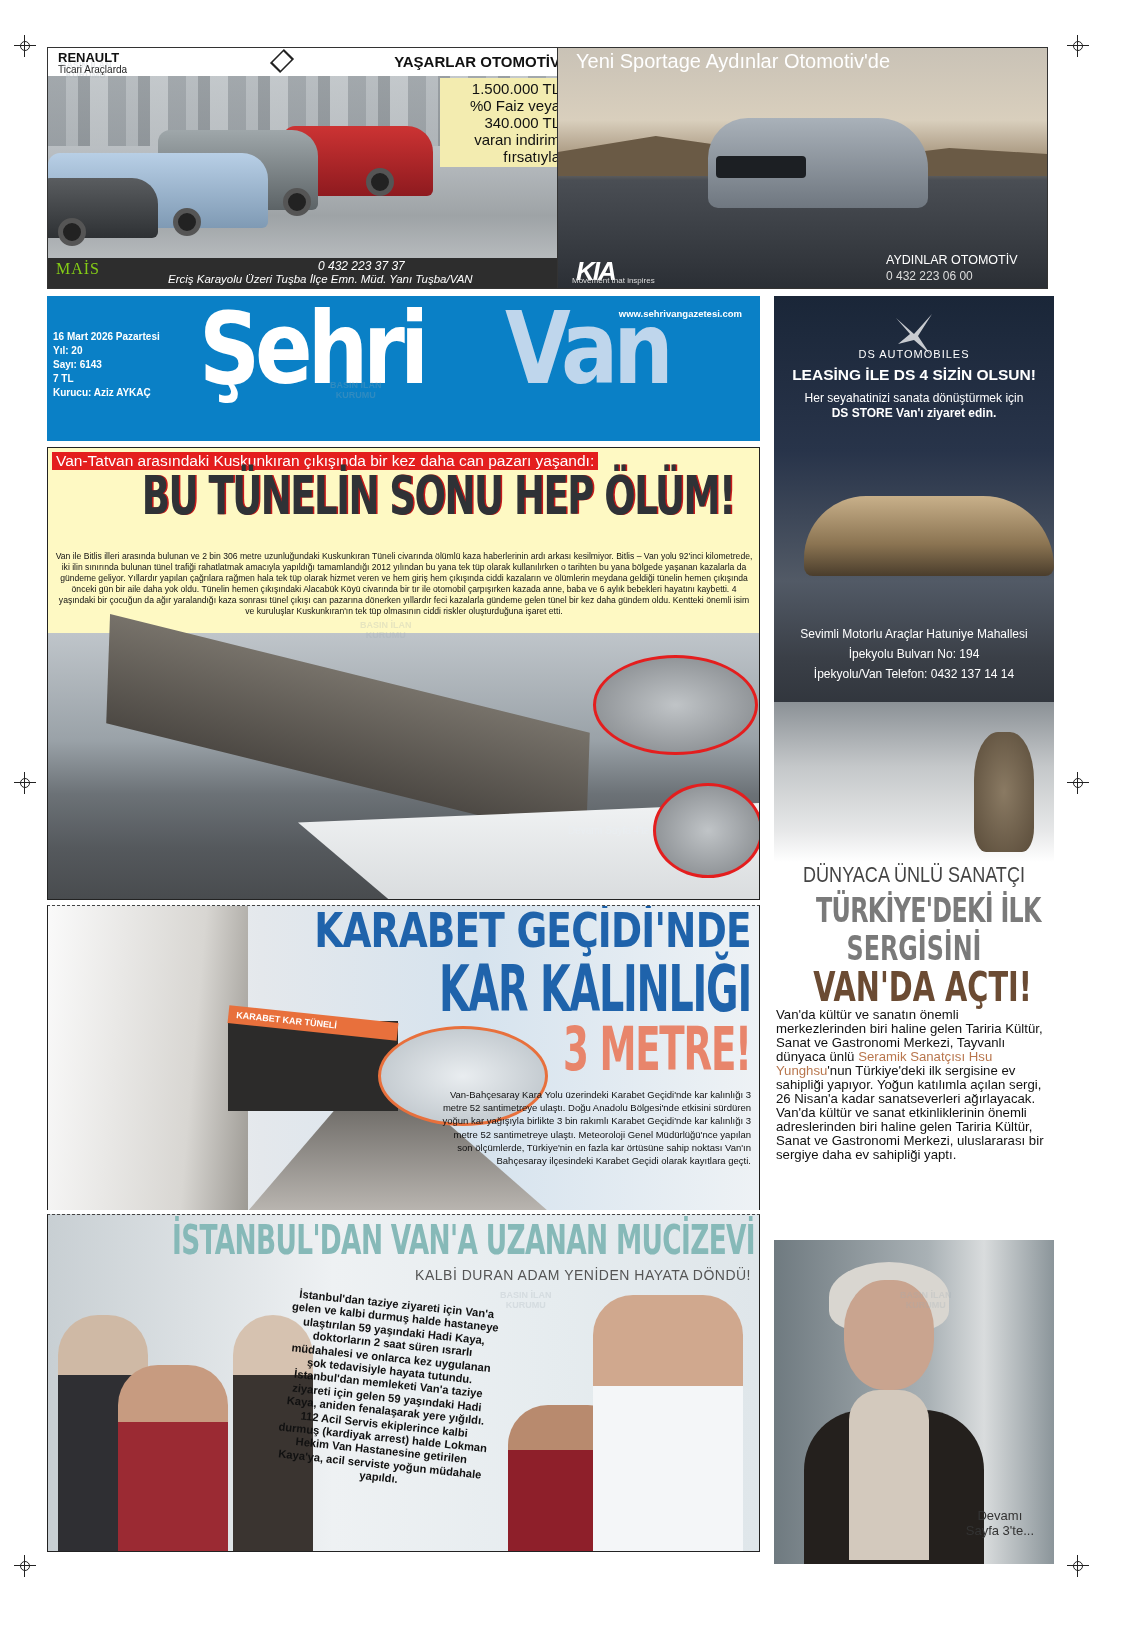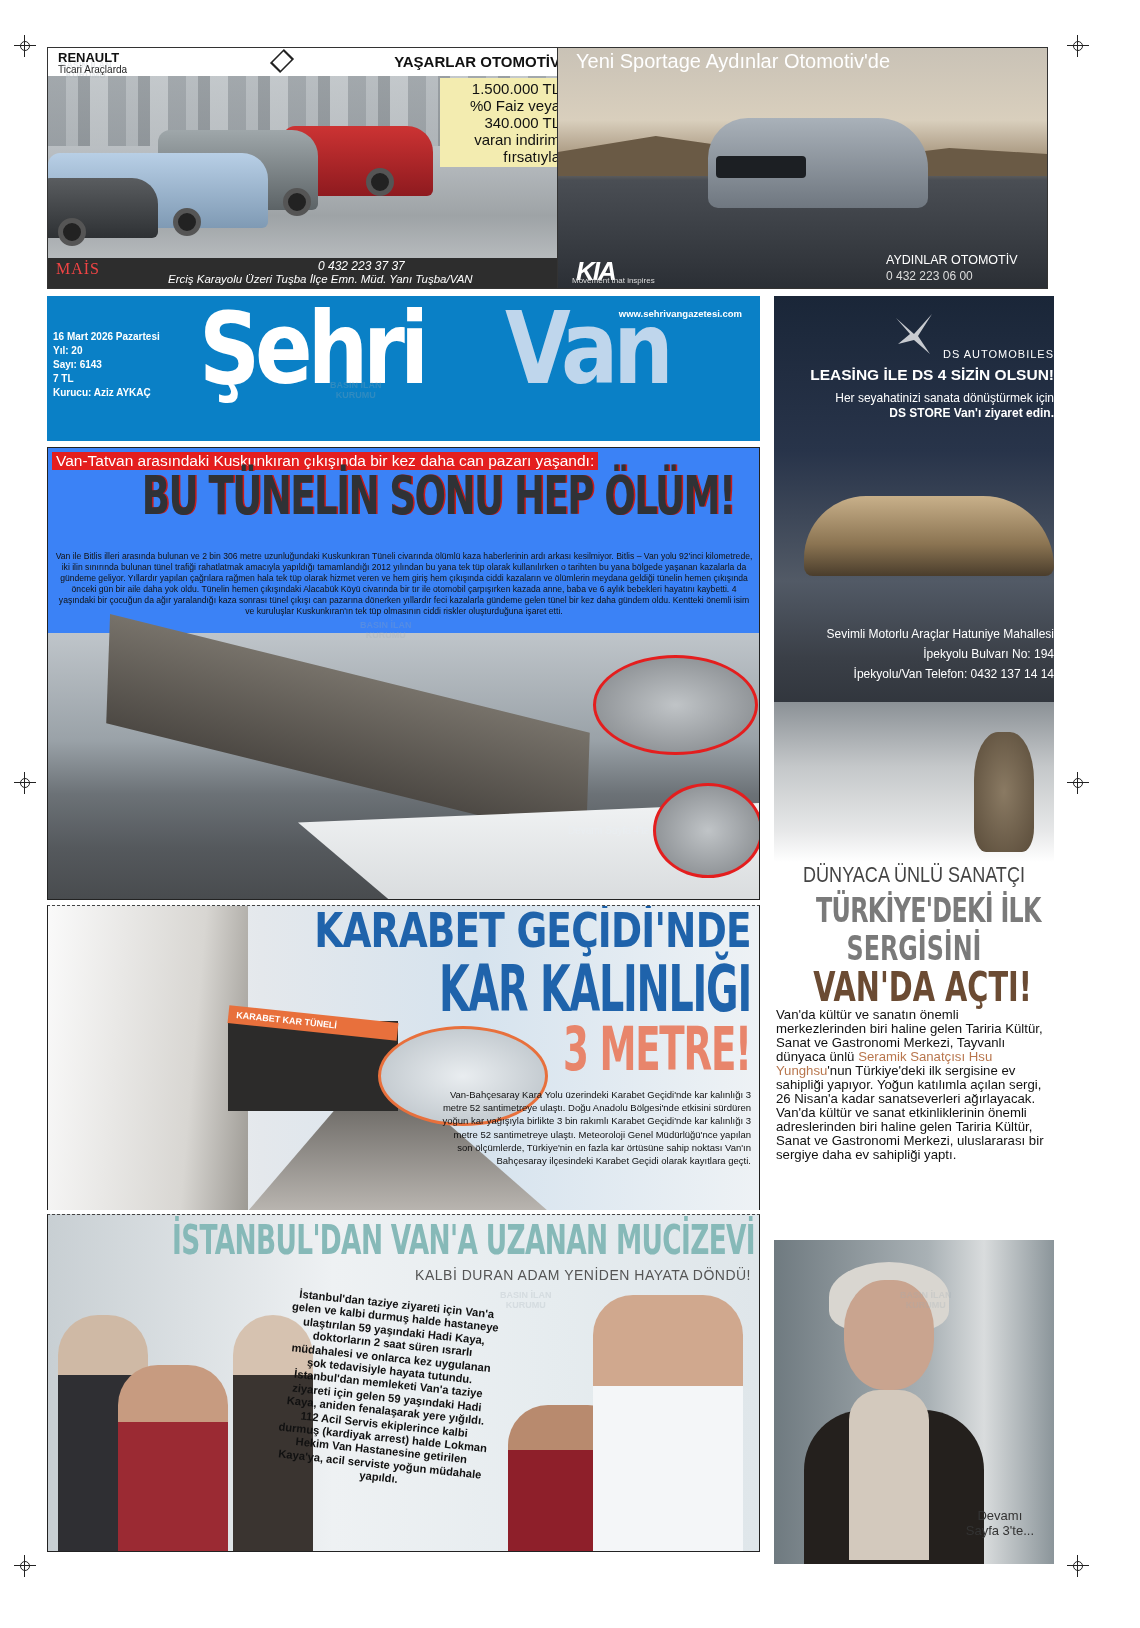--- a/index.html
+++ b/index.html
@@ -15,21 +15,21 @@
   #ad-renault .topbar { position: absolute; left: 0; top: 0; width: 100%; height: 28px; background: #fff; }
   #ad-renault .brand { position: absolute; left: 10px; top: 2px; font-weight: bold; font-size: 13px; color: #111; }
   #ad-renault .brand-sub { position: absolute; left: 10px; top: 16px; font-size: 10px; color: #222; }
   #ad-renault .logo { position: absolute; left: 225px; top: 4px; width: 18px; height: 18px; border: 2px solid #222; transform: rotate(45deg) scale(.8,1.1); }
   #ad-renault .dealer { position: absolute; right: 6px; top: 5px; font-weight: bold; font-size: 15px; color: #111; }
   #ad-renault .offer { position: absolute; right: 0; top: 30px; width: 126px; padding: 2px 6px; background: #f3ecb0; text-align: right; font-size: 15px; line-height: 17px; color: #111; }
   #ad-renault .skyline { position: absolute; left: 0; top: 28px; width: 100%; height: 70px; background: repeating-linear-gradient(90deg, #7d8489 0 18px, #a5abaf 18px 30px, #6c7378 30px 42px, #b9bec1 42px 60px); opacity: .55; }
   .van { position: absolute; border-radius: 12px 26px 6px 6px; }
   .wheel { position: absolute; width: 28px; height: 28px; border-radius: 50%; background: #222; border: 5px solid #555; }
   #ad-renault .bottombar { position: absolute; left: 0; bottom: 0; width: 100%; height: 30px; background: #2d2d2d; color: #fff; }
-  #ad-renault .mais { position: absolute; left: 8px; top: 2px; font-family: "Liberation Serif", serif; font-size: 16px; color: #ef4444; letter-spacing: 1px; }
+  #ad-renault .mais { position: absolute; left: 8px; top: 2px; font-family: "Liberation Serif", serif; font-size: 16px; color: #84cc16; letter-spacing: 1px; }
   #ad-renault .phone { position: absolute; left: 270px; top: 1px; font-style: italic; font-size: 12px; }
   #ad-renault .addr { position: absolute; left: 120px; top: 15px; font-style: italic; font-size: 11.5px; }
 
   
   #ad-kia { left: 557px; top: 47px; width: 491px; height: 242px; border: 1px solid #333; background: linear-gradient(#c9c2b6 0%, #d9cfbd 30%, #a99880 45%, #4a4e54 55%, #2b2f35 100%); overflow: hidden; }
   #ad-kia .headline { position: absolute; left: 18px; top: 2px; font-size: 20px; color: #fff; white-space: nowrap; }
   #ad-kia .hills { position: absolute; left: 0; top: 88px; width: 100%; height: 40px; background: #6a5a45; clip-path: polygon(0 40%, 20% 0, 40% 35%, 60% 60%, 80% 30%, 100% 45%, 100% 100%, 0 100%); }
   #ad-kia .car { position: absolute; left: 150px; top: 70px; width: 220px; height: 90px; background: linear-gradient(#a9b1b9, #6f7780); border-radius: 40px 50px 10px 10px; }
   #ad-kia .car .grille { position: absolute; left: 8px; top: 38px; width: 90px; height: 22px; background: #1c1f23; border-radius: 4px; }
   #ad-kia .logo { position: absolute; left: 18px; top: 208px; font-weight: bold; font-size: 26px; color: #fff; letter-spacing: -2px; font-style: italic; }
@@ -38,30 +38,30 @@
   #ad-kia .phone { position: absolute; left: 328px; top: 221px; font-size: 12px; color: #ddd; }
 
   
   #masthead { left: 47px; top: 296px; width: 713px; height: 145px; background: #0a80c6; overflow: hidden; }
   #masthead .meta { position: absolute; left: 6px; top: 34px; color: #fff; font-weight: bold; font-size: 10px; line-height: 14px; font-family: "Liberation Sans", sans-serif; }
   #masthead .sehri { position: absolute; left: 152px; top: -6px; font-family: "DejaVu Sans", sans-serif; font-weight: bold; font-size: 100px; color: #fff; letter-spacing: -6px; transform: scaleX(.85); transform-origin: left; }
   #masthead .van { position: absolute; left: 458px; top: -6px; font-family: "DejaVu Sans", sans-serif; font-weight: bold; font-size: 100px; color: #bfd6ec; letter-spacing: -6px; transform: scaleX(.85); transform-origin: left; }
   #masthead .url { position: absolute; right: 18px; top: 12px; font-size: 9.5px; color: #fff; font-weight: bold; }
 
   
-  #ad-ds { left: 774px; top: 296px; width: 280px; height: 518px; background: linear-gradient(#1a2638 0%, #28344a 30%, #525a66 55%, #3a3f47 70%, #1c2026 100%); overflow: hidden; color: #fff; text-align: right; }
+  #ad-ds { left: 774px; top: 296px; width: 280px; height: 518px; background: linear-gradient(#1a2638 0%, #28344a 30%, #525a66 55%, #3a3f47 70%, #1c2026 100%); overflow: hidden; color: #fff; text-align: center; }
   #ad-ds .ds-logo { position: absolute; left: 118px; top: 14px; width: 44px; height: 50px; }
   #ad-ds .brand { position: absolute; top: 52px; left: 0; width: 100%; font-size: 11px; letter-spacing: 1px; }
   #ad-ds .headline { position: absolute; top: 70px; left: 0; width: 100%; font-weight: bold; font-size: 15.5px; }
   #ad-ds .sub { position: absolute; top: 95px; left: 0; width: 100%; font-size: 12px; line-height: 15px; }
   #ad-ds .car { position: absolute; left: 30px; top: 200px; width: 250px; height: 80px; background: linear-gradient(#c8b08a, #8b7452 60%, #4a3d2c); border-radius: 70px 80px 10px 10px; }
   #ad-ds .addr { position: absolute; top: 328px; left: 0; width: 100%; font-size: 12px; line-height: 20px; }
 
   
-  #story1 { left: 47px; top: 447px; width: 713px; height: 453px; border: 1px solid #222; overflow: hidden; background: #3b82f6; }
+  #story1 { left: 47px; top: 447px; width: 713px; height: 453px; border: 1px solid #222; overflow: hidden; background: #fef9c3; }
   #story1 .kicker { position: absolute; left: 4px; top: 4px; background: #e41e1e; color: #fff; font-size: 15.5px; padding: 0 4px; white-space: nowrap; }
   #story1 .headline { position: absolute; left: 2px; top: 18px; width: 706px; text-align: center; font-family: "DejaVu Sans", sans-serif; font-weight: bold; font-size: 50px; color: #2f3236; transform: scaleX(.74) scaleY(1.05); transform-origin: top center; white-space: nowrap; letter-spacing: -2px; text-shadow: 2px 0 #c71b1b; }
   #story1 .body { position: absolute; left: 6px; top: 103px; width: 700px; font-size: 8.6px; line-height: 11px; text-align: center; color: #111; }
   #story1 .photo { position: absolute; left: 0; top: 185px; width: 713px; height: 268px; background: linear-gradient(#bfc5ca 0%, #9aa2a8 40%, #6c7277 60%, #55595d 80%, #484b4e 100%); }
   #story1 .truck { position: absolute; left: 60px; top: 40px; width: 480px; height: 110px; background: linear-gradient(#77726a, #4d4944); transform: skewY(12deg) rotate(2deg); }
   #story1 .snow { position: absolute; left: 250px; top: 170px; width: 463px; height: 98px; background: linear-gradient(#f0f2f3, #d9dcde); clip-path: polygon(0 20%, 100% 0, 100% 100%, 20% 100%); }
   #story1 .inset { position: absolute; border: 3px solid #e41e1e; border-radius: 50%; background: radial-gradient(#c0c4c7, #7f8387); }
   #story1 .more { position: absolute; left: 520px; top: 192px; font-size: 10px; color: #e9eef2; opacity: .8; }
 
   

